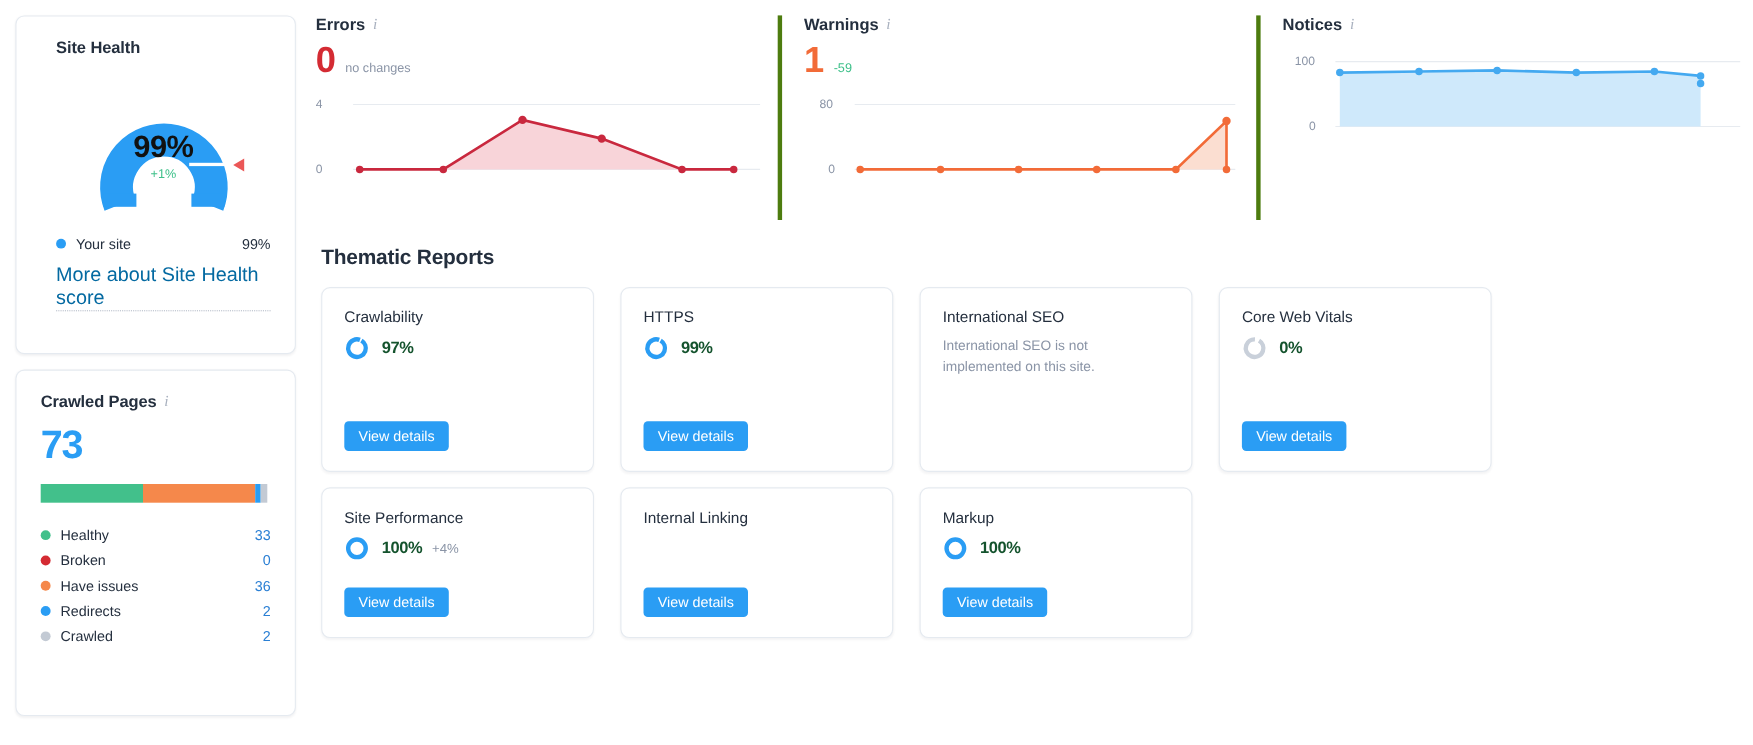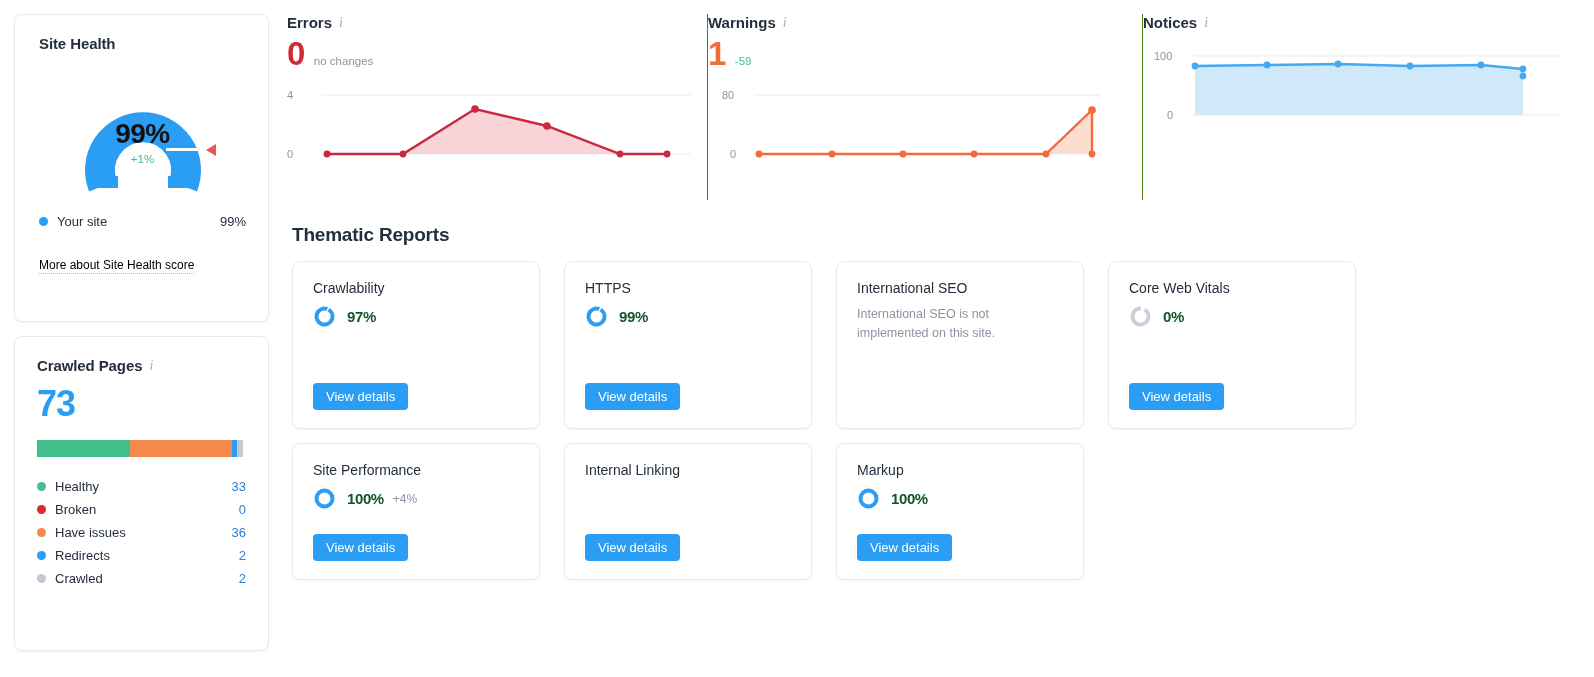--- a/index.html
+++ b/index.html
@@ -19,21 +19,21 @@
     border: 1px solid #e5eaf0;
     border-radius: 8px;
     box-shadow: 0 1px 2px rgba(31,40,51,.06);
   }
   .card-title {
     font-size: 15px; font-weight: bold; color: #242f3e;
     letter-spacing: -.1px;
   }
 
   
-  #site-health-card { height: 308px; padding: 20px 22px 0 24px; position: relative; }
+  #site-health-card { height: 308px; padding: 20px 22px 0 36px; position: relative; }
   .gauge-wrap { position: relative; width: 190px; height: 128px; margin: 16px auto 0 auto; }
   .gauge-center {
     position: absolute; left: 0; right: 0; top: 52px;
     text-align: center; pointer-events: none;
   }
   .gauge-value { font-size: 28px; font-weight: bold; color: #111; line-height: 1; letter-spacing: -.5px;}
   .gauge-delta { font-size: 11.5px; color: #3ec08a; margin-top: 5px; }
 
   .legend { margin-top: 14px; }
   .legend-row {
@@ -44,21 +44,21 @@
   .legend-row .lbl { flex: 1; }
   .legend-row .val { font-size: 13px; color: #242f3e; }
   .dot { width: 9px; height: 9px; border-radius: 50%; margin-right: 9px; flex: none; }
   .tri-down {
     width: 0; height: 0; margin-right: 7px; margin-left: 0px;
     border-left: 6px solid transparent; border-right: 6px solid transparent;
     border-top: 7px solid #eb5757; flex: none;
   }
   .chev { margin-left: 6px; font-size: 10px; color: #242f3e; }
   .more-link {
-    margin-top: 25px; font-size: 12px; color: #000000;
+    margin-top: 6px; font-size: 18px; color: #0369a1;
     border-bottom: 1px dotted #b6bdc9; display: inline-block; padding-bottom: 1px;
     cursor: pointer;
   }
 
   
   #crawled-card { margin-top: 14px; height: 315px; padding: 20px 22px 0 22px; }
   .cp-title-row { display: flex; align-items: center; }
   .cp-count { font-size: 36px; font-weight: bold; color: #2a9df4; margin-top: 12px; line-height: 1; letter-spacing: -1px;}
   .cp-bar { display: flex; height: 17px; margin-top: 18px; width: 206px; }
   .cp-bar span { height: 100%; }
@@ -69,21 +69,21 @@
   .info-i {
     display: inline-block; margin-left: 7px;
     font-family: "Liberation Serif", serif; font-style: italic;
     font-size: 14px; color: #a9b1bf; font-weight: normal;
     cursor: pointer; line-height: 1;
   }
 
   
   .stats-row { position: absolute; left: 287px; top: 14px; width: 1300px; height: 190px; }
   .stat-panel { position: absolute; top: 0; height: 186px; padding-left: 0; }
-  .stat-panel.divided { border-left: 1px solid #4d7c0f; }
+  .stat-panel.divided { border-left: 4px solid #4d7c0f; padding-left: 20px; }
   .stat-head { display: flex; align-items: center; font-size: 15px; font-weight: bold; }
   .stat-num-row { display: flex; align-items: baseline; margin-top: 6px; }
   .stat-num { font-size: 33px; font-weight: bold; line-height: 1; letter-spacing: -.5px; }
   .stat-sub { font-size: 11.5px; margin-left: 9px; }
   .chart-box { position: relative; margin-top: 14px; }
   .axis-lbl { position: absolute; font-size: 11px; color: #8a94a6; }
 
   
   .thematic-title {
     position: absolute; left: 292px; top: 224px;

